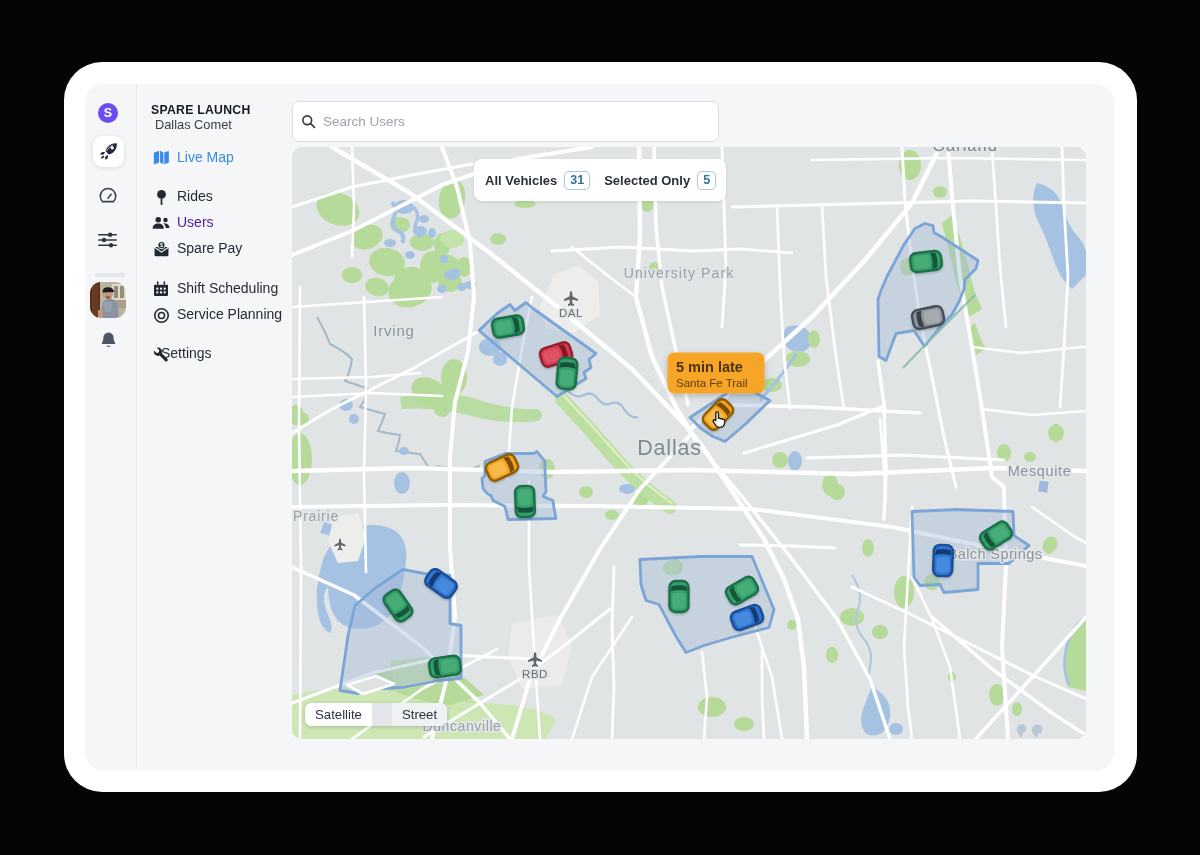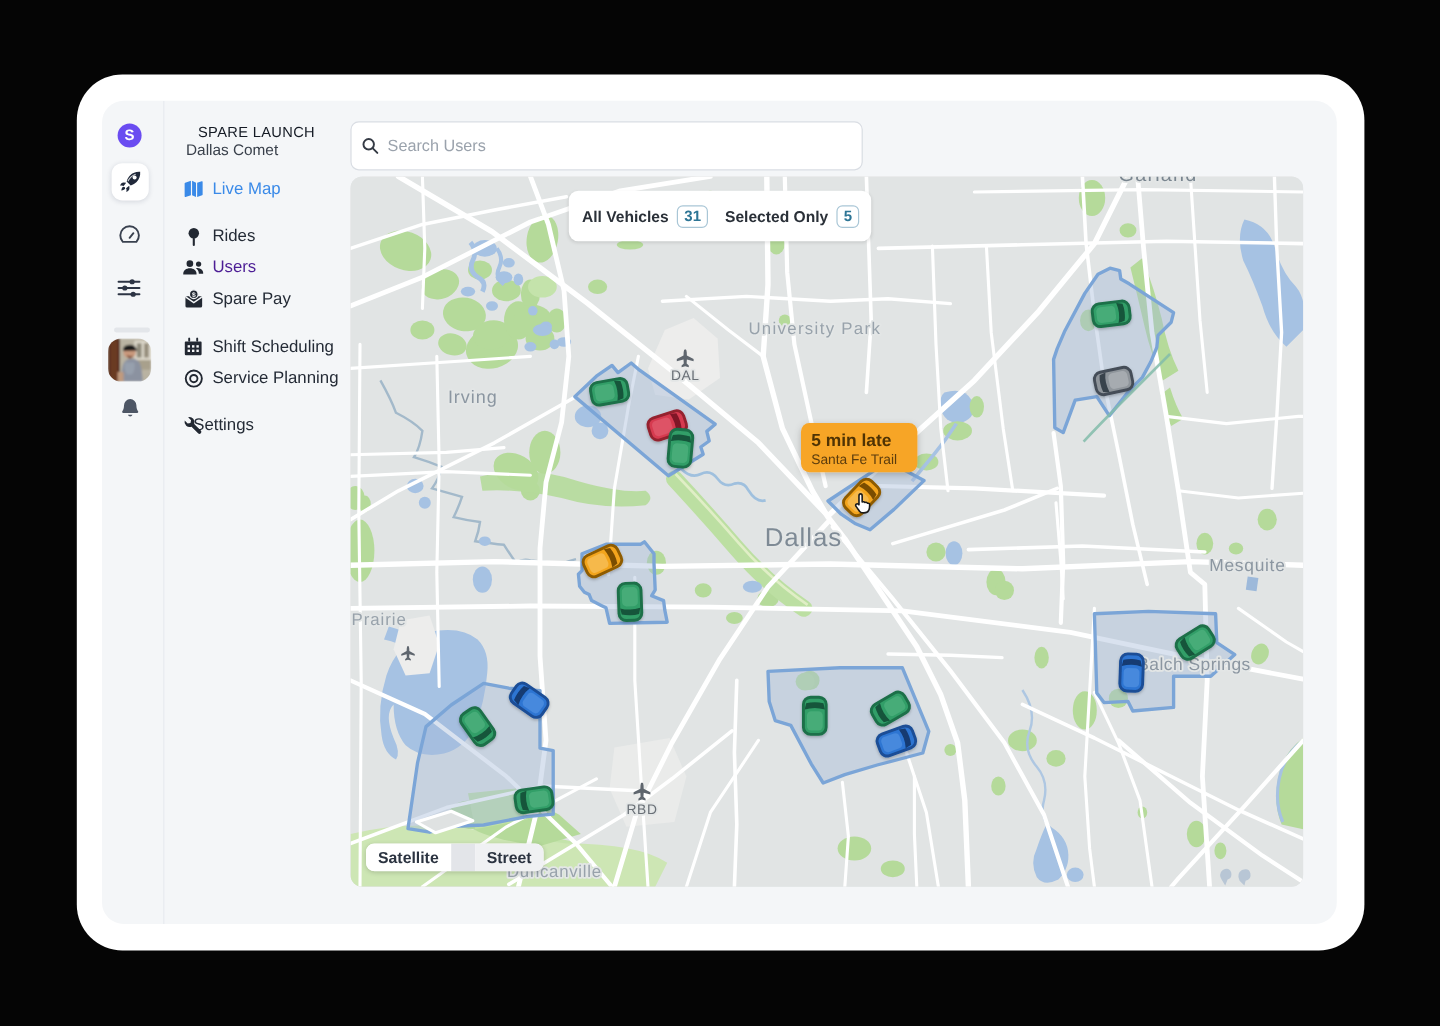--- a/index.html
+++ b/index.html
@@ -9,21 +9,21 @@
 .navtxt{position:absolute;font-size:14px;color:#242b36;white-space:nowrap}
 .navico{position:absolute;width:20px;display:flex;justify-content:center}
 .srch{position:absolute;left:207px;top:17px;width:427px;height:41px;background:#fff;border:1px solid #d9dde3;border-radius:7px;display:flex;align-items:center;padding-left:8px}
 .srch span{color:#9aa2ac;font-size:13.5px;margin-left:7px}
 .map{position:absolute;left:207px;top:63px;width:794px;height:592px;border-radius:10px;overflow:hidden;background:#e1e4e4}
 .pill1{position:absolute;left:7px;top:11px;height:28px;background:#fff;border-radius:8px;box-shadow:0 1px 4px rgba(0,0,0,.16);display:flex;align-items:center;padding:0 10px;font-size:13px;font-weight:700;color:#232a35}
 .pill2{position:absolute;left:182px;top:12px;height:42px;background:#fff;border-radius:8px;box-shadow:0 1px 3px rgba(0,0,0,.1);display:flex;align-items:center;font-size:13px;color:#2a3038;font-weight:700}
 .badge{display:inline-block;border:1.5px solid #a9c6d6;border-radius:5px;color:#2d7595;font-size:12.5px;font-weight:700;padding:0px 5px;margin-left:7px;line-height:17px}
 .mapbtns{position:absolute;left:13px;top:555.5px;height:23px;background:#fff;border-radius:7px;box-shadow:0 1px 4px rgba(0,0,0,.18);display:flex;align-items:center;font-size:13.2px;color:#2b3340;overflow:hidden}
 .mapbtns .sep{width:1px;height:100%;background:#e3e5e9}
-.mapbtns div{padding:0 10px;font-weight:700;height:100%;display:flex;align-items:center}
+.mapbtns div{padding:0 10px;font-weight:400;height:100%;display:flex;align-items:center}
 </style></head><body>
 <div class="card">
     <div class="app">
       <div class="rail">
         <div class="abs" style="left:13px;top:18.5px;width:20px;height:20px;border-radius:50%;background:#6a4cf1;color:#fff;font-weight:700;font-size:12.5px;display:flex;align-items:center;justify-content:center">S</div>
         <div class="abs" style="left:7.5px;top:52px;width:31px;height:31px;background:#fff;border-radius:9px;box-shadow:0 1px 4px rgba(20,30,60,.13);display:flex;align-items:center;justify-content:center">
           <svg width="21" height="21" viewBox="0 0 24 24">
             <g fill="#20293a">
               <path d="M21.5 2.5c.3 3.8-.8 7.2-3.4 9.8-1.5 1.5-3.4 2.6-5.6 3.2l-3.9-3.9c.6-2.2 1.7-4.1 3.2-5.6C14.4 3.4 17.7 2.2 21.5 2.5z"></path>
               <path d="M8.2 12.9 6 12.7c-1.7-.2-2.9.9-3.6 3.1 1.2-.5 2.3-.4 3.4.2z"></path>
@@ -70,21 +70,21 @@
               <path d="M12.5,9 Q13,5.5 18,5.2 Q22.5,5.4 23.5,8.4 L24.5,10 L12.8,10.5 Z" fill="#1c1b1a"></path>
               <path d="M16,13.5 q2,2.4 4.4,0.6 q0,2.6 -2.2,2.6 q-2.2,0 -2.2,-3.2 Z" fill="#7c4a34"></path>
               <rect x="8" y="28" width="5" height="8" fill="#c09a7e"></rect>
             </g>
           </svg></div>
         <div class="abs" style="left:14px;top:246.5px"><svg width="19" height="19" viewBox="0 0 24 24" fill="#4d5665">
             <path d="M12 2a6.5 6.5 0 0 0-6.5 6.5c0 3.2-.9 5.1-1.8 6.2-.5.6-.1 1.8.9 1.8h14.8c1 0 1.4-1.2.9-1.8-.9-1.1-1.8-3-1.8-6.2A6.5 6.5 0 0 0 12 2z"></path>
             <path d="M9.6 18.5a2.5 2.5 0 0 0 4.8 0z"></path>
           </svg></div>
       </div>
-      <div class="abs" style="left:80px;top:19px;font-size:12.2px;font-weight:400;letter-spacing:.3px;color:#141a24">SPARE LAUNCH</div>
+      <div class="abs" style="left:66px;top:19px;font-size:12.2px;font-weight:700;letter-spacing:.3px;color:#141a24">SPARE LAUNCH</div>
       <div class="abs" style="left:70px;top:33px;font-size:12.8px;color:#39404b">Dallas Comet</div>
       <div class="navico" style="left:66px;top:66px">
         <svg width="17" height="15" viewBox="0 0 24 22" fill="#3a8ae8">
           <path d="M8.5 1 1.5 3.5a1 1 0 0 0-.7 1V20a.8.8 0 0 0 1.1.75L8.5 18.5zM9.9 1v17.5l4.8 2.4V3.4zM16.1 3.4v17.5l6-2.15a1 1 0 0 0 .7-.95V2.4a.8.8 0 0 0-1.1-.75z"></path>
         </svg>
       </div>
       <div class="navtxt" style="left:92px;top:65px;color:#3a8ae8">Live Map</div>
       <div class="navico" style="left:66px;top:105px">
         <svg width="15" height="17" viewBox="0 0 24 26" fill="#222832">
           <circle cx="12" cy="8" r="7"></circle>

